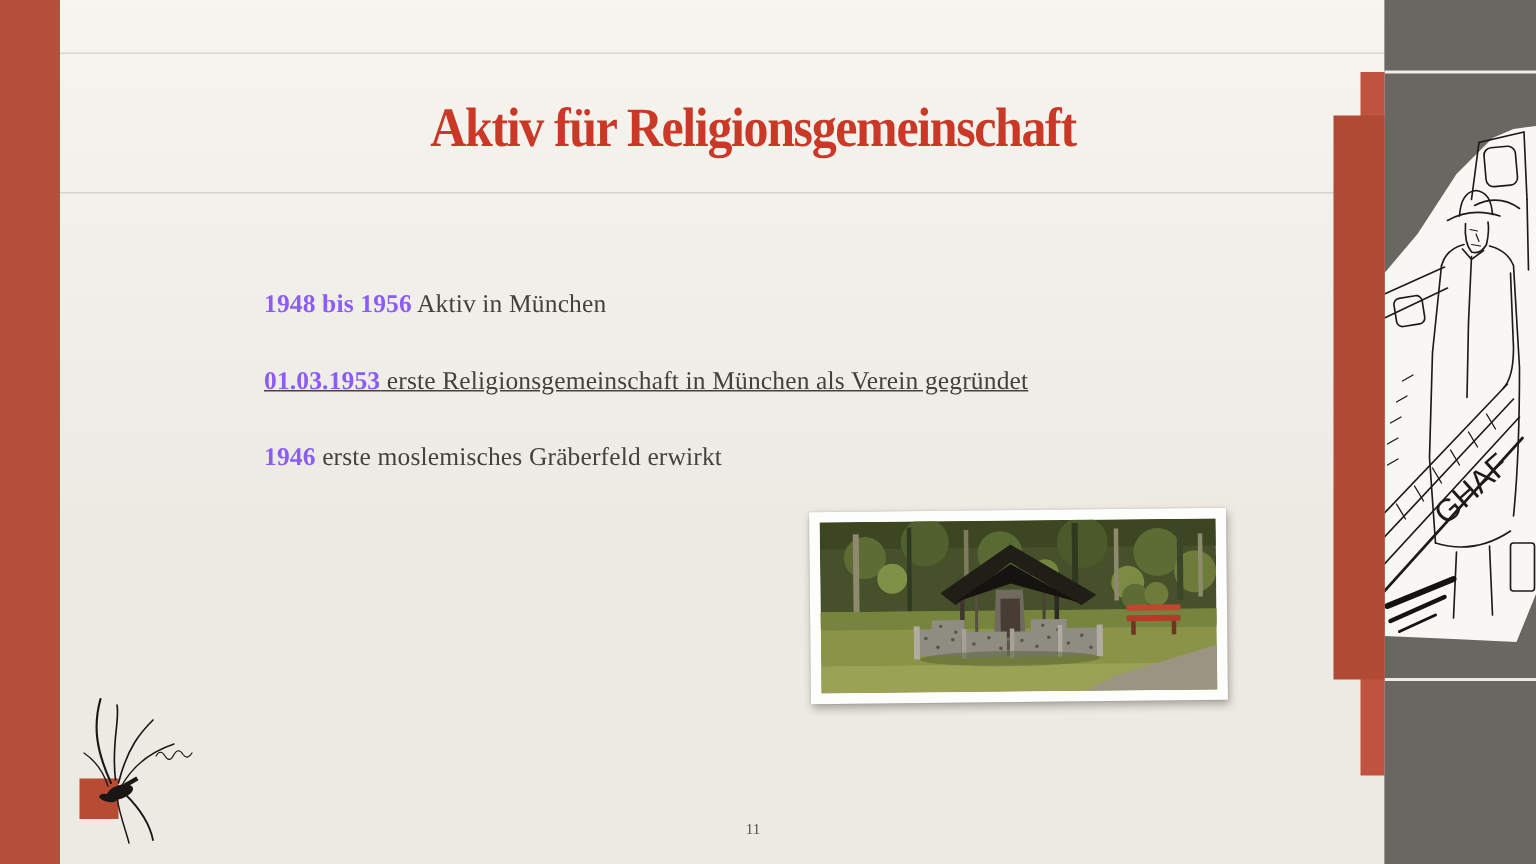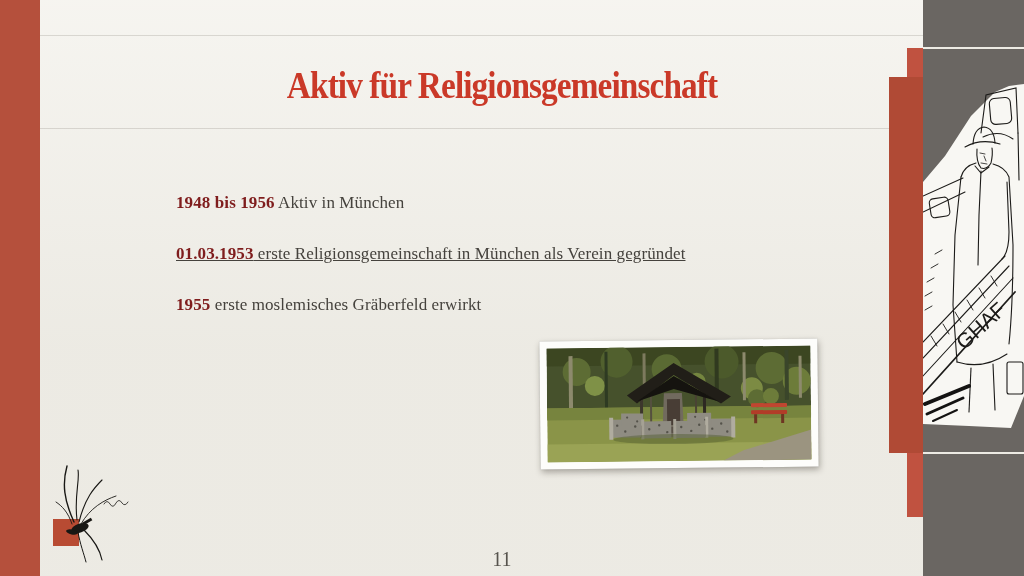--- a/index.html
+++ b/index.html
@@ -24,25 +24,25 @@
   .slide-title{
     position:absolute;top:64px;left:0;width:100%;
     text-align:center;color:var(--title-red);
     font-size:37px;font-weight:bold;letter-spacing:-1px;
     transform:scaleX(.9);
   }
   .timeline-item{
     position:absolute;left:136px;
     font-size:17px;color:var(--text);letter-spacing:.1px;
   }
-  .timeline-item b{font-weight:bold;color:#7f1d1d;}
+  .timeline-item b{font-weight:bold;color:#8b5cf6;}
   .ti-0{top:193px;} .ti-1{top:244px;text-decoration:underline;} .ti-2{top:295px;} .ti-3{top:355px;}
   .page-number{
     position:absolute;left:0;top:548px;width:100%;text-align:center;
-    font-size:20px;color:#56534d;
+    font-size:10px;color:#56534d;
   }
   .photo-frame{
     left:540px;top:340px;width:278px;height:128px;
     background:#fdfdfb;padding:7px;
     transform:rotate(-.6deg);
     box-shadow:1px 3px 6px rgba(40,35,25,.35), 0 0 1px rgba(0,0,0,.25);
   }
   .photo-frame svg{display:block;width:100%;height:100%;}
   .gray-strip{left:923px;top:0;width:101px;height:576px;background:var(--sidebar-gray);}
   .gray-strip svg{display:block;width:101px;height:576px;}
@@ -66,21 +66,21 @@
 <div class="abs content">
   <h1 class="slide-title">Aktiv für Religionsgemeinschaft</h1>
 
   <div class="timeline-item ti-0">
     <b>1948 bis 1956</b><span> Aktiv in München</span>
   </div>
   <div class="timeline-item ti-1">
     <b>01.03.1953</b><span> erste Religionsgemeinschaft in München als Verein gegründet</span>
   </div>
   <div class="timeline-item ti-2">
-    <b>1955</b><span> erste moslemisches Gräberfeld erwirkt</span>
+    <b>1946</b><span> erste moslemisches Gräberfeld erwirkt</span>
   </div>
 
   <div class="page-number">11</div>
 </div>
 
 <div class="abs photo-frame">
   <svg viewBox="0 0 264 114" preserveAspectRatio="none">
 
     <rect x="0" y="0" width="264" height="70" fill="#46512c"></rect>
     <rect x="0" y="0" width="264" height="18" fill="#39441f" opacity=".8"></rect>

